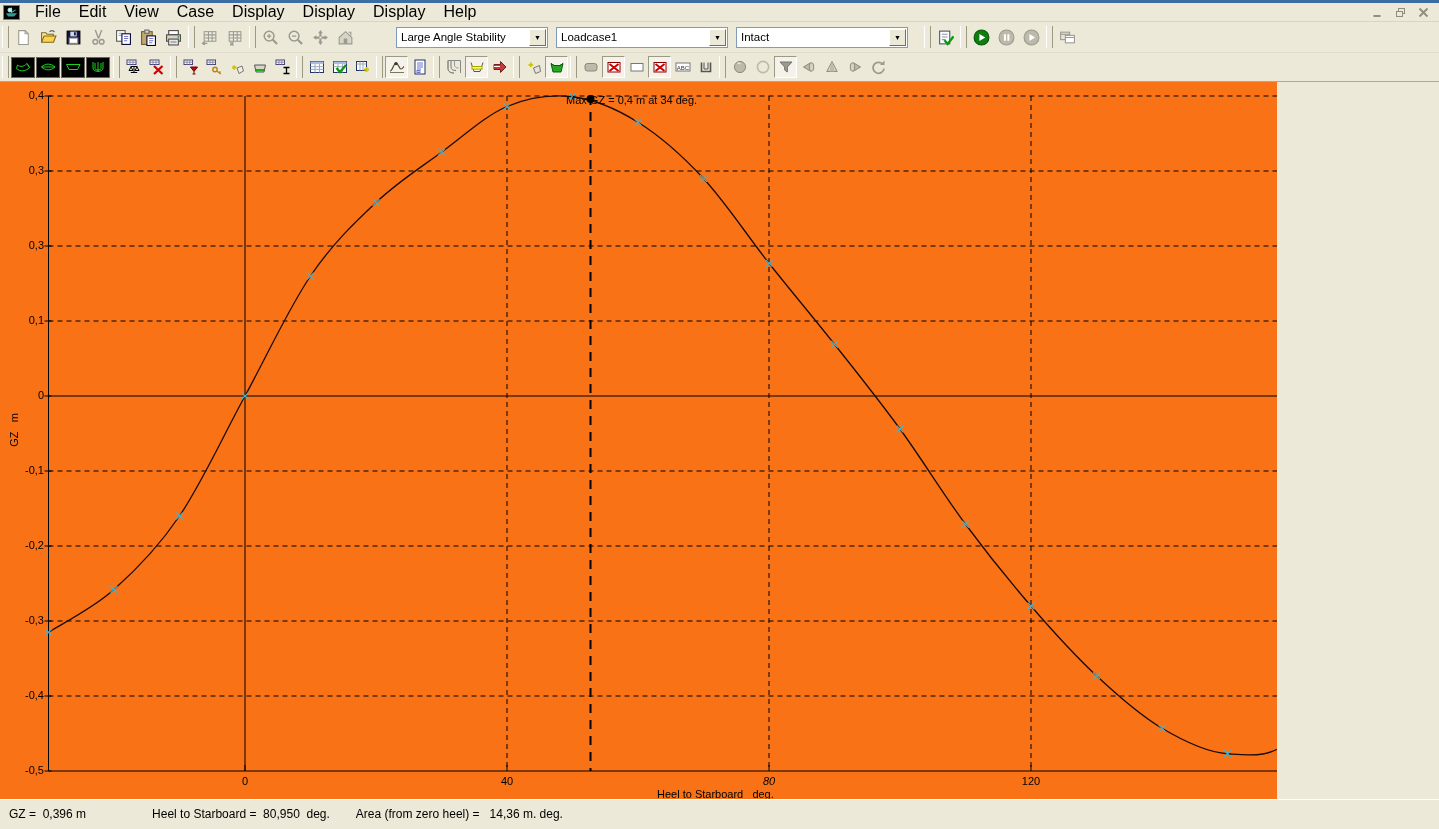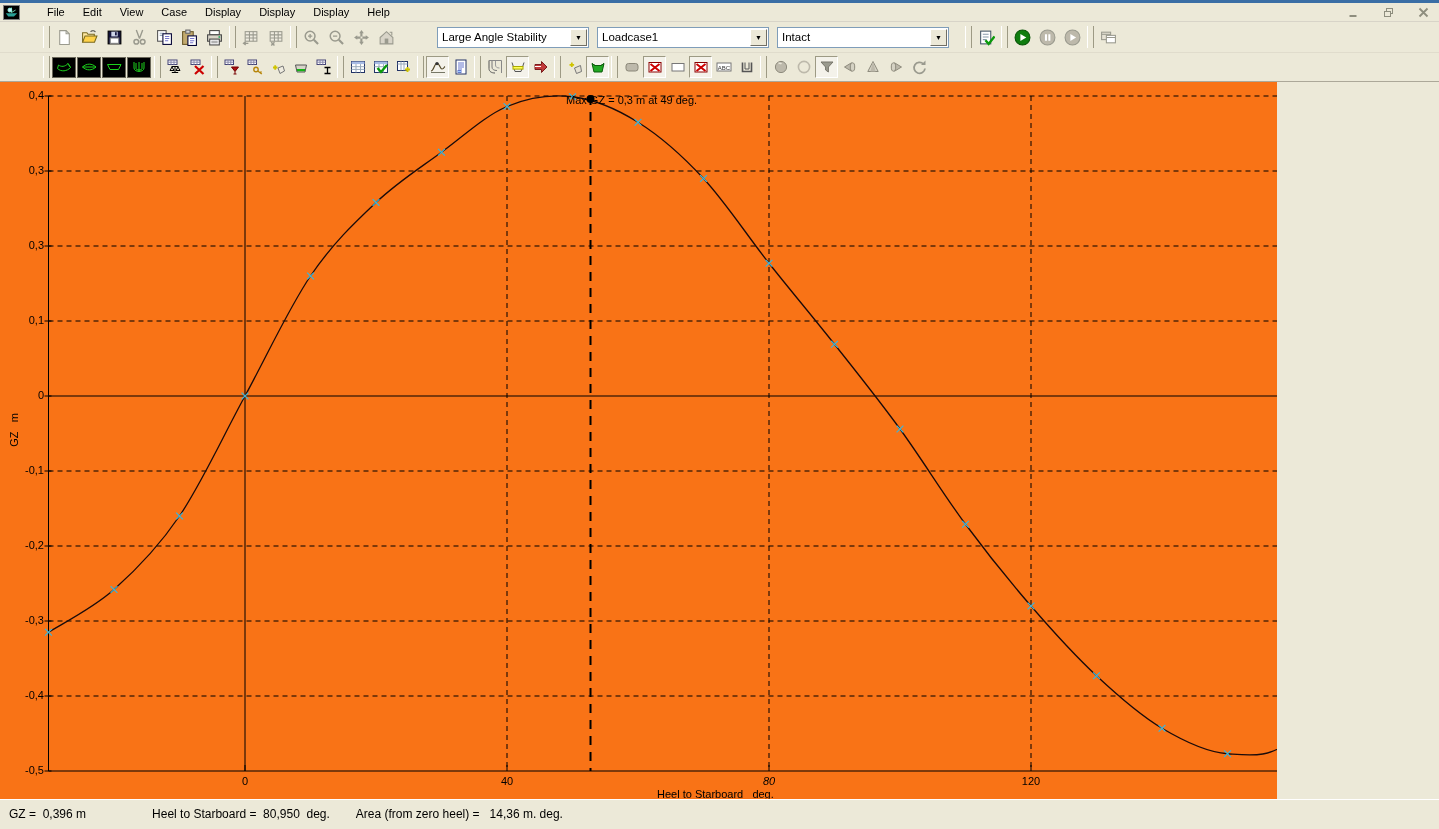--- a/index.html
+++ b/index.html
@@ -1,28 +1,28 @@
 <!DOCTYPE html>
 <html><head>
 <meta charset="utf-8">
 <style>
   html,body{margin:0;padding:0;width:1439px;height:829px;overflow:hidden;
     font-family:"Liberation Sans",sans-serif;background:#ECE9D8;-webkit-font-smoothing:none;}
   *{box-sizing:border-box;}
   .topstrip{height:3px;background:#3a6ea5;}
   
   .menubar{height:19px;display:flex;align-items:center;background:#ECE9D8;
-    border-bottom:1px solid #d8d4c8;font-size:11px;color:#000;gap:12px;}
+    border-bottom:1px solid #d8d4c8;font-size:16px;color:#000;}
   .appicon{width:17px;height:15px;margin:0 6px 0 3px;background:#000;border:1px solid #808080;
     display:flex;align-items:center;justify-content:center;}
   .menu-item{padding:2px 9px;cursor:default;}
   .mb-spacer{flex:1;}
   .winbtn{width:21px;height:17px;display:flex;align-items:center;justify-content:center;margin-right:2px;}
   
-  .toolbar{display:flex;align-items:center;background:#ECE9D8;padding-left:41px;}
+  .toolbar{display:flex;align-items:center;background:#ECE9D8;}
   .tb-row1{height:31px;border-bottom:1px solid #e0dccc;}
   .tb-row2{height:29px;border-bottom:1px solid #aca899;}
   .grip{width:7px;height:22px;margin:0 2px;border-left:1px solid #fff;border-right:1px solid #9d9a84;}
   .tb{width:25px;height:25px;display:flex;align-items:center;justify-content:center;
     border:1px solid transparent;background:transparent;padding:0;}
   .tb-row2 .tb{width:23px;height:22px;}
   .tb svg{width:17px;height:17px;}
   .tb-row2 .tb svg{width:16px;height:16px;}
   .tb.pressed{background:#f4f2ea;border-color:#9d9a84 #fff #fff #9d9a84;}
   .tb.blk{background:#000;border:1px solid #6a675a;width:24px;height:21px;margin-right:1px;}
@@ -650,20 +650,20 @@
     <div class="ticklabel ylab" style="left: 4px; top: 532px;">-0,3</div>
     <div class="ticklabel ylab" style="left: 4px; top: 607px;">-0,4</div>
     <div class="ticklabel ylab" style="left: 4px; top: 682px;">-0,5</div>
     <div class="ticklabel xlab" style="left: 225px; top: 693px;">0</div>
     <div class="ticklabel xlab" style="left: 487px; top: 693px;">40</div>
     <div class="ticklabel xlab" style="left: 749px; top: 693px; font-style: italic;">80</div>
     <div class="ticklabel xlab" style="left: 1011px; top: 693px;">120</div>
     <div class="ticklabel xlab" style="left: 1273px; top: 693px; font-style: italic;">160</div>
     <div class="axis-title" style="left: 657px; top: 706px;">Heel to Starboard   deg.</div>
     <div class="axis-title" style="left: -14px; top: 342px; width: 56px; text-align: center; transform: rotate(-90deg);">GZ   m</div>
-    <div class="annot" style="left: 566px; top: 12px;">Max GZ = 0,3 m at 49 deg.</div>
+    <div class="annot" style="left: 566px; top: 12px;">Max GZ = 0,4 m at 34 deg.</div>
   </div>
 
 <div class="statusbar">
   <span class="st1">GZ =  0,396 m</span>
   <span class="st2">Heel to Starboard =  80,950  deg.</span>
   <span class="st3">Area (from zero heel) =   14,36 m. deg.</span>
 </div>
 
 </body></html>

